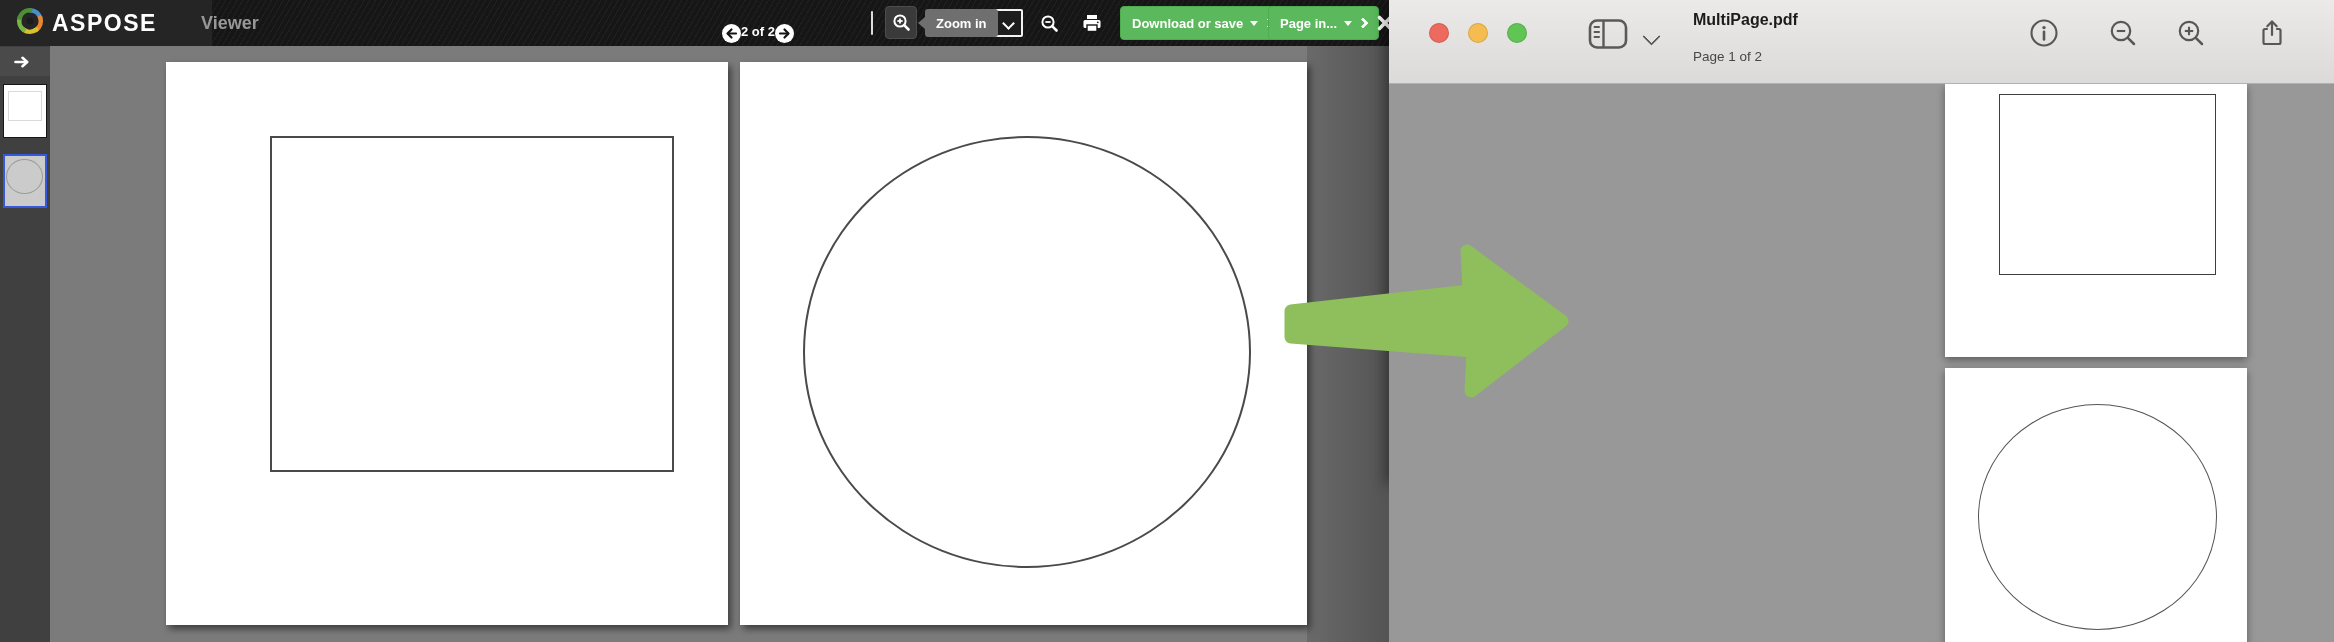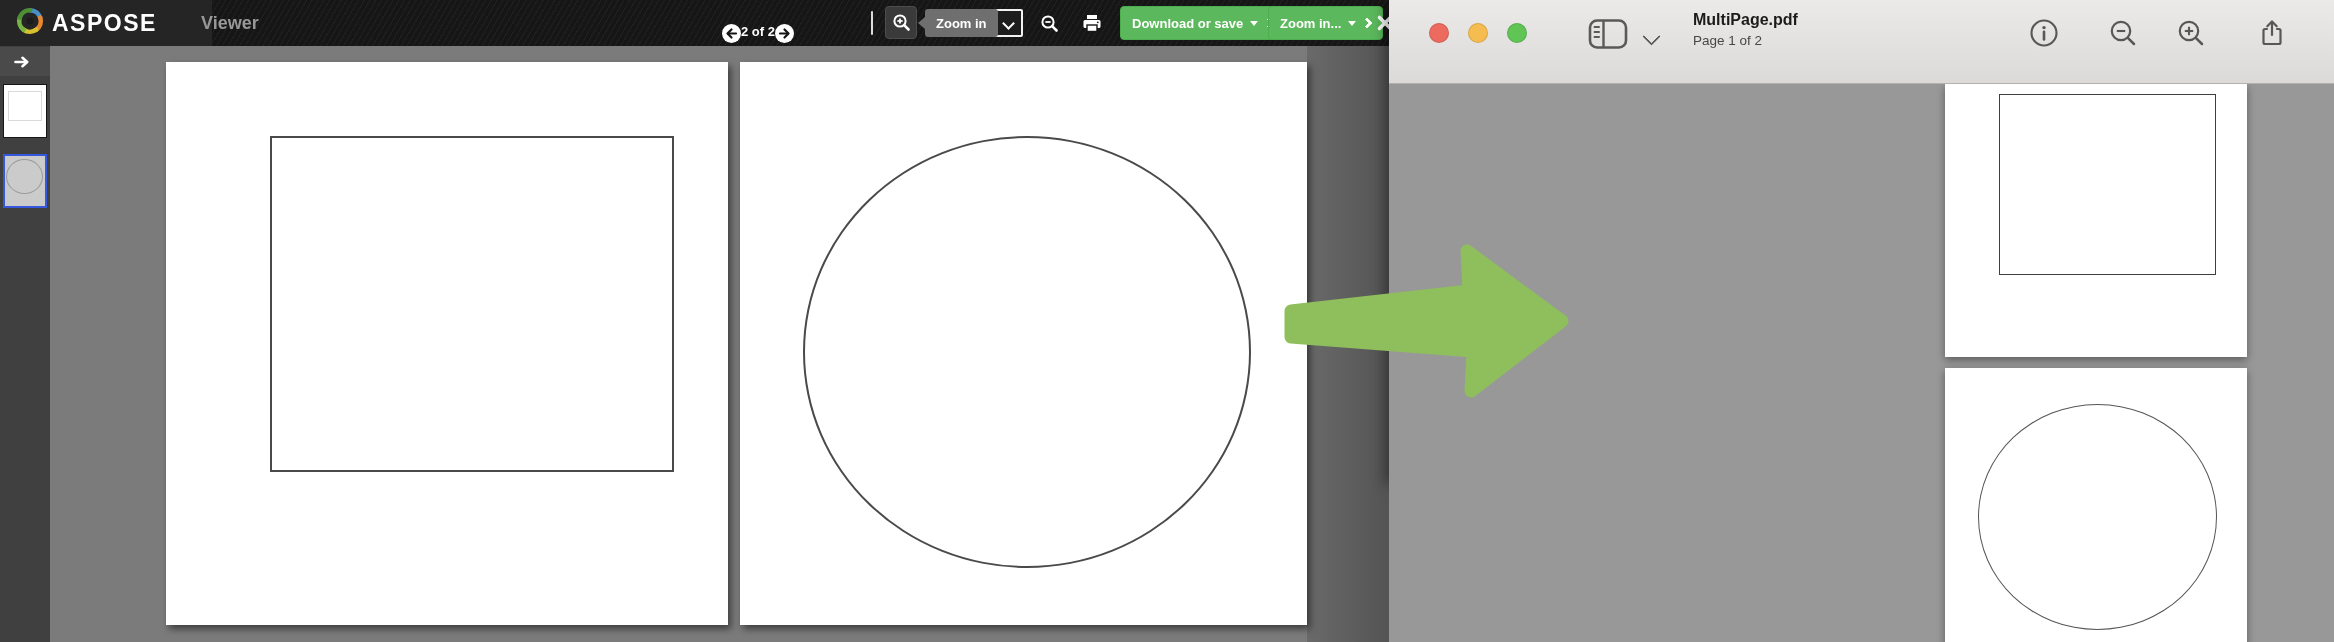--- a/index.html
+++ b/index.html
@@ -51,21 +51,21 @@
   #preview-window{position:absolute;left:1389px;top:0;width:945px;height:484px;z-index:10;box-shadow:-5px 0 12px rgba(0,0,0,.35);}
   .mac-titlebar{position:absolute;left:0;top:0;width:100%;height:84px;background:linear-gradient(#eceae9,#dcdad8);border-bottom:1px solid #b3b1b0;}
   .traffic{position:absolute;top:23px;width:20px;height:20px;border-radius:50%;box-shadow:inset 0 0 0 1px rgba(0,0,0,.12);}
   .t-red{left:40px;background:var(--traffic-red,#ed6a5f);}
   .t-yellow{left:79px;background:var(--traffic-yellow,#f5bd4f);}
   .t-green{left:118px;background:var(--traffic-green,#61c555);}
   .mac-sidebar-btn{position:absolute;left:199px;top:18px;width:40px;height:32px;}
   .mac-chevron{position:absolute;left:256px;top:30px;width:13px;height:13px;border-right:2.5px solid #595959;border-bottom:2.5px solid #595959;transform:rotate(45deg);border-radius:1px;}
   .title-block{position:absolute;left:304px;top:11px;}
   .mac-title{font-size:16px;font-weight:bold;color:#1b1b1b;}
-  .mac-subtitle{font-size:13.5px;color:#474747;margin-top:4px;}
+  .mac-subtitle{font-size:13.5px;color:#474747;margin-top:20px;}
   .mac-icon{position:absolute;top:18px;width:30px;height:30px;}
   .mac-content{position:absolute;left:0;top:84px;width:100%;height:558px;background:#989898;overflow:hidden;}
   .p-page{position:absolute;left:556px;width:302px;background:#fff;box-shadow:0 3px 8px rgba(0,0,0,.4);}
   #p-page-1{top:0;height:273px;}
   #p-page-1 .p-rect{position:absolute;left:54px;top:10px;width:217px;height:181px;border:1.5px solid #3f3f3f;}
   #p-page-2{top:284px;height:310px;}
   #p-page-2 .p-circle{position:absolute;left:33px;top:36px;width:239px;height:226px;border:1px solid #565656;border-radius:50%;}
 
   
   #arrow-annotation{position:absolute;left:0;top:0;width:2334px;height:642px;z-index:50;pointer-events:none;}
@@ -151,21 +151,21 @@
           <circle cx="15.8" cy="8.3" r="0.9" fill="#161616"></circle>
         </svg>
       </div>
 
       <div class="green-btn" style="left:1120px;">
         <span class="lbl">Download or save</span>
         <span class="caret-down"></span>
         <span class="chev-right-white"></span>
       </div>
       <div class="green-btn" style="left:1268px;">
-        <span class="lbl">Zoom in...</span>
+        <span class="lbl">Page in...</span>
         <span class="caret-down"></span>
         <span class="chev-right-white"></span>
       </div>
 
       <div class="close-x">
         <svg width="18" height="18" viewBox="0 0 18 18">
           <g stroke="#fff" stroke-width="3.6" stroke-linecap="round">
             <line x1="3.5" y1="3.5" x2="14.5" y2="14.5"></line>
               <line x1="14.5" y1="3.5" x2="3.5" y2="14.5"></line>
           </g>

